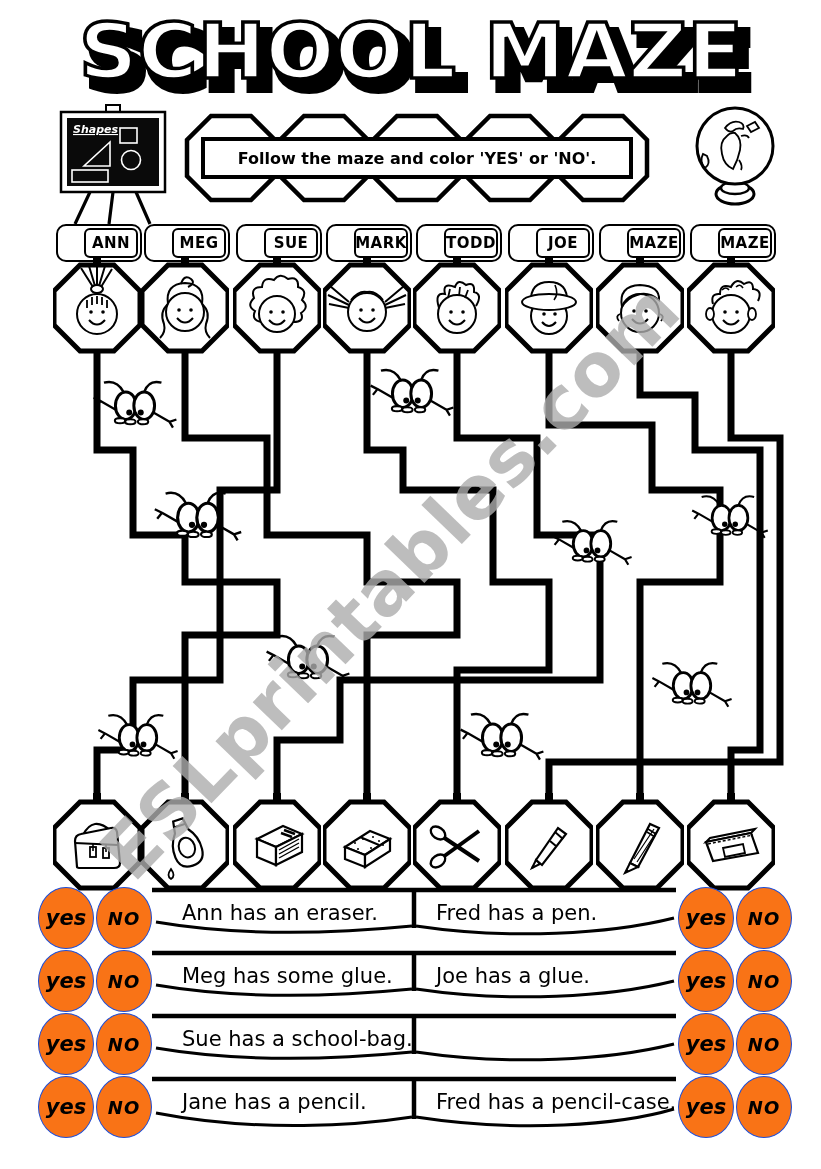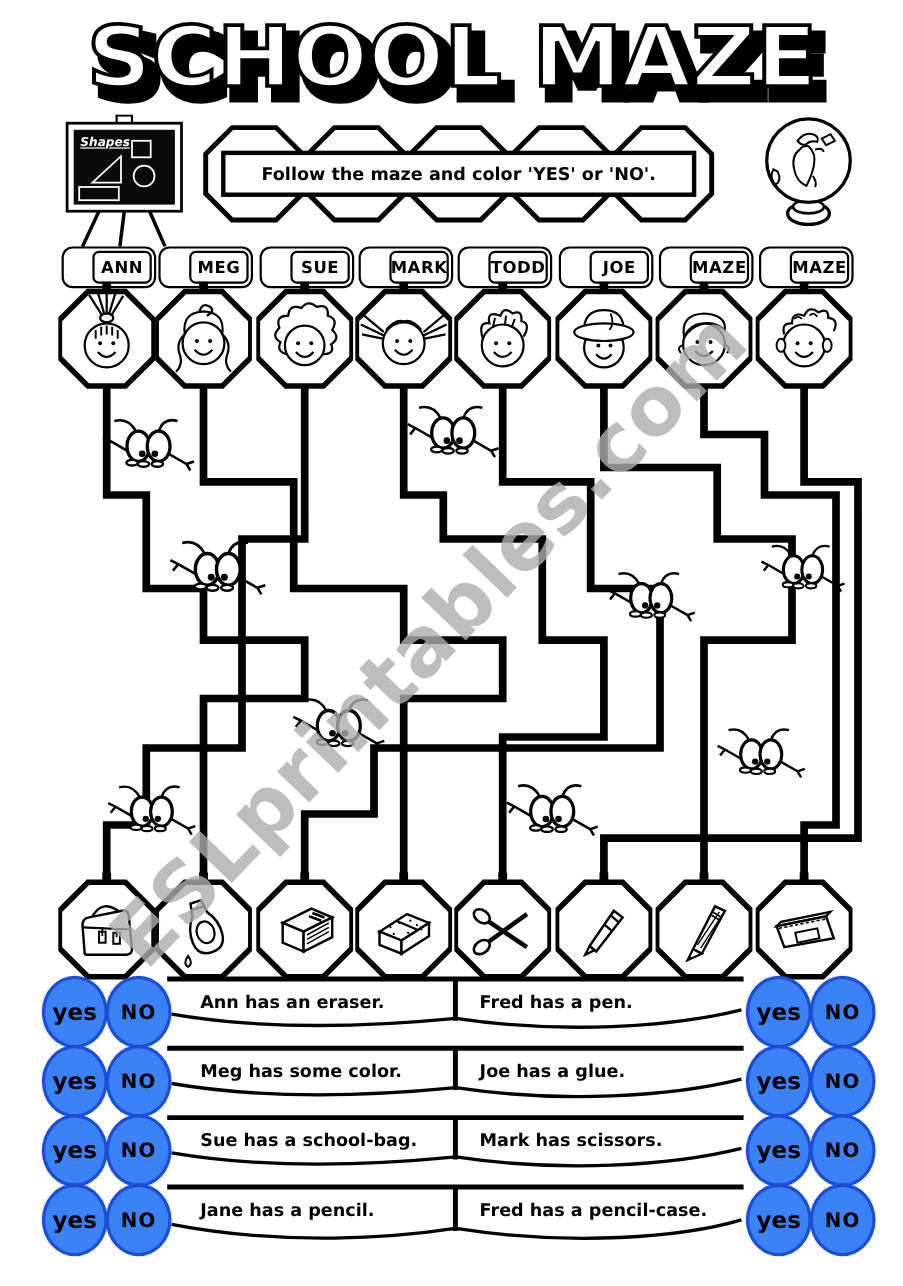--- a/index.html
+++ b/index.html
@@ -15,26 +15,26 @@
   .name-box .inner{position:absolute;inset:2px;border:2px solid #000;border-radius:6px;
             display:flex;align-items:center;justify-content:center;
             font-size:15px;font-weight:bold;letter-spacing:.5px;margin-left:24px;}
   
   .watermark{position:absolute;left:-10px;top:538px;width:800px;text-align:center;
              font-size:74px;font-weight:bold;color:rgba(172,172,172,.8);
              letter-spacing:1px;transform:rotate(-46deg);pointer-events:none;z-index:6;
              font-family:"DejaVu Sans",sans-serif;white-space:nowrap;}
   
   .qrow{position:absolute;left:0;width:821px;height:62px;}
-  .oval{position:absolute;top:1px;width:54px;height:60px;border:3px solid #1d4ed8;border-radius:50%;
-        background:#3b82f6;display:flex;align-items:center;justify-content:center;
-        font-weight:bold;z-index:3;}
+  .oval{position:absolute;top:1px;width:54px;height:60px;border:1px solid #1d4ed8;border-radius:50%;
+        background:#f97316;display:flex;align-items:center;justify-content:center;
+        font-style:italic;font-weight:bold;z-index:3;}
   .oval.yes{font-size:21px;}
   .oval.no{font-size:18px;letter-spacing:1px;text-align:right;}
-  .sentence{position:absolute;top:15px;width:246px;font-size:16px;z-index:2;white-space:nowrap;font-weight:bold;}
+  .sentence{position:absolute;top:15px;width:246px;font-size:21px;z-index:2;white-space:nowrap;}
   .row-svg{position:absolute;left:150px;top:0;z-index:1;}
 </style>
 </head>
 <body>
 
 <div class="page">
 
   <svg id="title-svg" class="abs" width="706" height="100" viewBox="0 0 706 100">
     <text x="357" y="74" text-anchor="middle" font-size="76" font-weight="bold" textLength="664" lengthAdjust="spacingAndGlyphs" fill="#000" stroke="#000" stroke-width="10" transform="translate(5,6)">SCHOOL MAZE</text>
     <text x="353" y="70" text-anchor="middle" font-size="76" font-weight="bold" textLength="664" lengthAdjust="spacingAndGlyphs" fill="#fff" stroke="#000" stroke-width="3.4">SCHOOL MAZE</text>
@@ -318,35 +318,34 @@
     <div class="oval no" style="left:736px">NO</div>
   </div>
   <div class="qrow" style="top:949px">
     <svg class="row-svg" width="528" height="62" viewBox="0 0 528 62">
       <path d="M2,4 H526" stroke="#000" stroke-width="4.5" fill="none"></path>
       <path d="M264,4 V42" stroke="#000" stroke-width="4.5" fill="none"></path>
       <path d="M6,36 C100,52 200,46 262,40 M266,40 C360,54 460,48 524,32" stroke="#000" stroke-width="3" fill="none"></path>
     </svg>
     <div class="oval yes" style="left:38px">yes</div>
     <div class="oval no" style="left:96px">NO</div>
-    <div class="sentence" style="left:182px">Meg has some color.</div>
+    <div class="sentence" style="left:182px">Meg has some glue.</div>
     <div class="sentence" style="left:436px">Joe has a glue.</div>
     <div class="oval yes" style="left:678px">yes</div>
     <div class="oval no" style="left:736px">NO</div>
   </div>
   <div class="qrow" style="top:1012px">
     <svg class="row-svg" width="528" height="62" viewBox="0 0 528 62">
       <path d="M2,4 H526" stroke="#000" stroke-width="4.5" fill="none"></path>
       <path d="M264,4 V42" stroke="#000" stroke-width="4.5" fill="none"></path>
       <path d="M6,36 C100,52 200,46 262,40 M266,40 C360,54 460,48 524,32" stroke="#000" stroke-width="3" fill="none"></path>
     </svg>
     <div class="oval yes" style="left:38px">yes</div>
     <div class="oval no" style="left:96px">NO</div>
     <div class="sentence" style="left:182px">Sue has a school-bag.</div>
-    <div class="sentence" style="left:436px">Mark has scissors.</div>
     <div class="oval yes" style="left:678px">yes</div>
     <div class="oval no" style="left:736px">NO</div>
   </div>
   <div class="qrow" style="top:1075px">
     <svg class="row-svg" width="528" height="62" viewBox="0 0 528 62">
       <path d="M2,4 H526" stroke="#000" stroke-width="4.5" fill="none"></path>
       <path d="M264,4 V44" stroke="#000" stroke-width="4.5" fill="none"></path>
       <path d="M6,38 C110,58 210,50 262,42 M266,42 C370,58 470,50 524,34" stroke="#000" stroke-width="3" fill="none"></path>
     </svg>
     <div class="oval yes" style="left:38px">yes</div>

